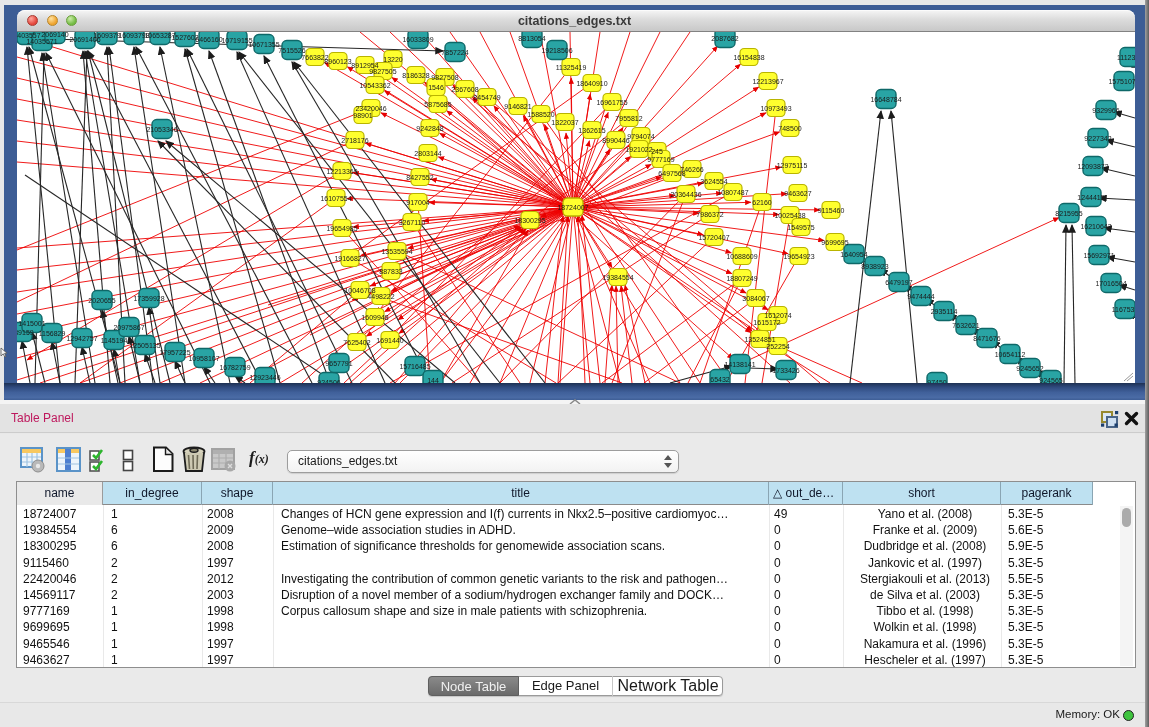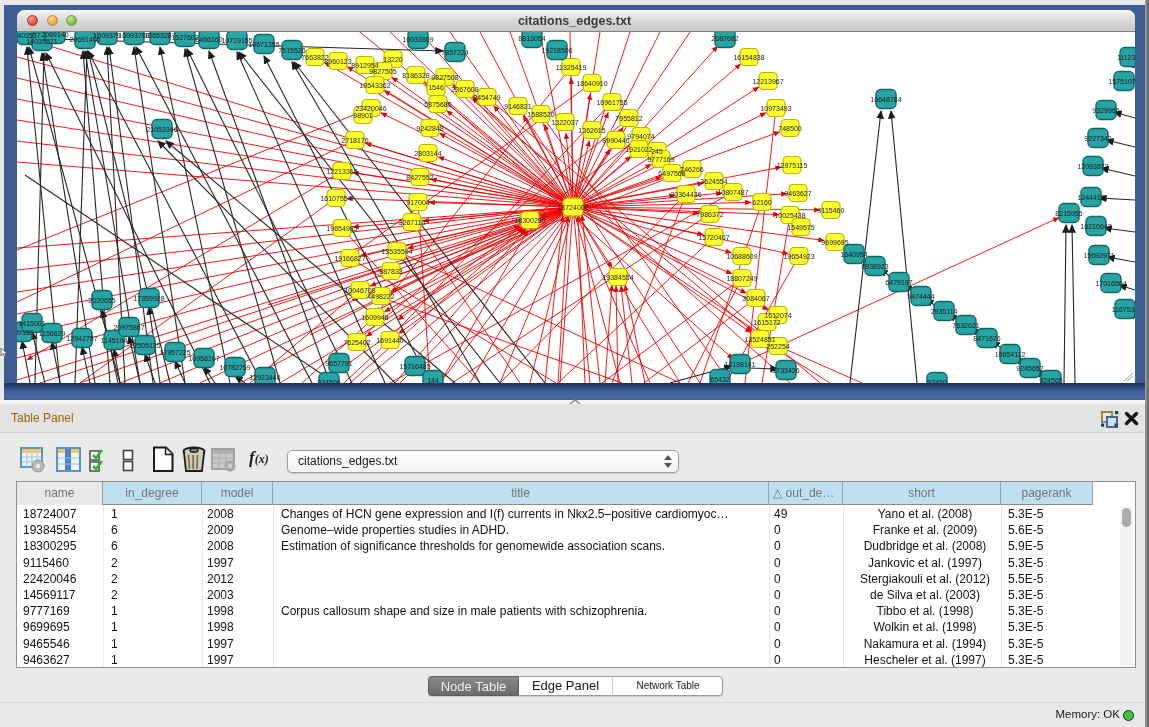--- a/index.html
+++ b/index.html
@@ -535,21 +535,21 @@
 <svg class="abs" style="left:1122px;top:371px" width="12" height="11">
     <path d="M2,10 L11,2 M5,10 L11,5" stroke="#999" stroke-width="1" fill="none"></path>
   </svg>
 
 <div class="abs" style="left:0;top:400px;width:1145px;height:4px;background:#f4f4f4"></div>
 <svg class="abs" style="left:569px;top:399px" width="12" height="6">
     <path d="M1,5 L6,1 L11,5" stroke="#8a8a8a" stroke-width="1.6" fill="none"></path>
   </svg>
 
 <div class="abs" style="left:0;top:404px;width:1145px;height:29px;background:#e3e3e3;border-bottom:1px solid #cccccc"></div>
-<div class="abs" style="left:11px;top:404px;height:29px;line-height:29px;font-size:12px;color:#a16207">Table Panel</div>
+<div class="abs" style="left:11px;top:404px;height:29px;line-height:29px;font-size:12px;color:#be185d">Table Panel</div>
 <svg class="abs" style="left:1101px;top:410px" width="19" height="18">
 <rect x="1" y="2" width="10" height="10" fill="#dce9f6" stroke="#97892f" stroke-width="2"></rect>
 <rect x="6" y="7" width="10" height="10" fill="#cfe0f2" stroke="#4a6588" stroke-width="2"></rect>
 <rect x="14" y="1" width="3.2" height="3.2" fill="#1c3f6e"></rect>
 <rect x="0" y="13.5" width="3.2" height="3.2" fill="#1c3f6e"></rect>
 <rect x="13.5" y="13.5" width="3.2" height="3.2" fill="#1c3f6e"></rect>
 </svg>
 <svg class="abs" style="left:1124px;top:411px" width="15" height="15">
     <path d="M2.5,2.5 L12.5,12.5 M12.5,2.5 L2.5,12.5" stroke="#111" stroke-width="3.4" stroke-linecap="round"></path>
   </svg>
@@ -601,46 +601,46 @@
 <div class="abs" style="left:287px;top:450px;width:392px;height:23px;border:1px solid #9d9d9d;border-radius:5px;background:linear-gradient(#ffffff,#f2f2f2);box-shadow:0 1px 1px rgba(0,0,0,0.12)"></div>
 <div class="abs" style="left:298px;top:450px;height:23px;line-height:23px;font-size:12px;color:#1a1a1a">citations_edges.txt</div>
 <svg class="abs" style="left:663px;top:454px" width="10" height="15">
     <path d="M5,1 L9,6 L1,6 Z M5,14 L9,9 L1,9 Z" fill="#555"></path>
   </svg>
 
 <div class="abs" style="left:16px;top:481px;width:1120px;height:187px;background:#fff;border:1px solid #8e8e8e"></div>
 <div class="abs" style="left:17px;top:482px;width:1076px;height:23px;background:#bee1f1;border-bottom:1px solid #8a8a8a"></div>
 <div class="abs" style="left:17px;top:482px;width:86px;height:23px;background:#e9e9e9"></div>
 <style>
-.th{position:absolute;top:482px;height:23px;line-height:23px;font-size:12px;color:#737373;text-align:center;border-right:1px solid #8aa5b3}
+.th{position:absolute;top:482px;height:23px;line-height:23px;font-size:12px;color:#0f172a;text-align:center;border-right:1px solid #8aa5b3}
 .trow{position:absolute;left:17px;width:1103px;height:16px;font-size:12px;color:#111}
 .trow span{position:absolute;white-space:nowrap;line-height:16px}
 .trow .ctr{text-align:center}
 </style>
 <div class="th" style="left:17px;width:86px;border-right-color:#9b9b9b">name</div>
 <div class="th" style="left:103px;width:99px">in_degree</div>
-<div class="th" style="left:202px;width:71px">model</div>
+<div class="th" style="left:202px;width:71px">shape</div>
 <div class="th" style="left:273px;width:496px">title</div>
 <div class="th" style="left:769px;width:74px;text-align:left"><span style="margin-left:4px">△ out_de…</span></div>
 <div class="th" style="left:843px;width:158px">short</div>
 <div class="th" style="left:1001px;width:92px">pagerank</div>
 <div class="trow" style="top:506px">
 <span style="left:6px">18724007</span>
     <span style="left:94px">1</span>
     <span style="left:190px">2008</span>
     <span style="left:264px">Changes of HCN gene expression and I(f) currents in Nkx2.5–positive cardiomyoc…</span>
     <span style="left:757px">49</span>
     <span class="ctr" style="left:829px;width:158px">Yano et al. (2008)</span>
     <span style="left:991px">5.3E-5</span>
 </div>
 <div class="trow" style="top:522px">
 <span style="left:6px">19384554</span>
     <span style="left:94px">6</span>
     <span style="left:190px">2009</span>
-    <span style="left:264px">Genome–wide properties studies in ADHD.</span>
+    <span style="left:264px">Genome–wide association studies in ADHD.</span>
     <span style="left:757px">0</span>
     <span class="ctr" style="left:829px;width:158px">Franke et al. (2009)</span>
     <span style="left:991px">5.6E-5</span>
 </div>
 <div class="trow" style="top:538px">
 <span style="left:6px">18300295</span>
     <span style="left:94px">6</span>
     <span style="left:190px">2008</span>
     <span style="left:264px">Estimation of significance thresholds for genomewide association scans.</span>
     <span style="left:757px">0</span>
@@ -652,28 +652,30 @@
     <span style="left:94px">2</span>
     <span style="left:190px">1997</span>
     <span style="left:757px">0</span>
     <span class="ctr" style="left:829px;width:158px">Jankovic et al. (1997)</span>
     <span style="left:991px">5.3E-5</span>
 </div>
 <div class="trow" style="top:571px">
 <span style="left:6px">22420046</span>
     <span style="left:94px">2</span>
     <span style="left:190px">2012</span>
-    <span style="left:757px">0</span>
-    <span class="ctr" style="left:829px;width:158px">Stergiakouli et al. (2012)</span>
+    <span style="left:264px">Investigating the contribution of common genetic variants to the risk and pathogen…</span>
+    <span style="left:757px">0</span>
+    <span class="ctr" style="left:829px;width:158px">Stergiakouli et al. (2013)</span>
     <span style="left:991px">5.5E-5</span>
 </div>
 <div class="trow" style="top:587px">
 <span style="left:6px">14569117</span>
     <span style="left:94px">2</span>
     <span style="left:190px">2003</span>
+    <span style="left:264px">Disruption of a novel member of a sodium/hydrogen exchanger family and DOCK…</span>
     <span style="left:757px">0</span>
     <span class="ctr" style="left:829px;width:158px">de Silva et al. (2003)</span>
     <span style="left:991px">5.3E-5</span>
 </div>
 <div class="trow" style="top:603px">
 <span style="left:6px">9777169</span>
     <span style="left:94px">1</span>
     <span style="left:190px">1998</span>
     <span style="left:264px">Corpus callosum shape and size in male patients with schizophrenia.</span>
     <span style="left:757px">0</span>
@@ -686,21 +688,21 @@
     <span style="left:190px">1998</span>
     <span style="left:757px">0</span>
     <span class="ctr" style="left:829px;width:158px">Wolkin et al. (1998)</span>
     <span style="left:991px">5.3E-5</span>
 </div>
 <div class="trow" style="top:636px">
 <span style="left:6px">9465546</span>
     <span style="left:94px">1</span>
     <span style="left:190px">1997</span>
     <span style="left:757px">0</span>
-    <span class="ctr" style="left:829px;width:158px">Nakamura et al. (1994)</span>
+    <span class="ctr" style="left:829px;width:158px">Nakamura et al. (1996)</span>
     <span style="left:991px">5.3E-5</span>
 </div>
 <div class="trow" style="top:652px">
 <span style="left:6px">9463627</span>
     <span style="left:94px">1</span>
     <span style="left:190px">1997</span>
     <span style="left:757px">0</span>
     <span class="ctr" style="left:829px;width:158px">Hescheler et al. (1997)</span>
     <span style="left:991px">5.3E-5</span>
 </div>
@@ -710,17 +712,17 @@
 <div class="abs" style="left:769px;top:505px;width:1px;height:162px;background:#e9e9e9"></div>
 <div class="abs" style="left:843px;top:505px;width:1px;height:162px;background:#e9e9e9"></div>
 <div class="abs" style="left:1001px;top:505px;width:1px;height:162px;background:#e9e9e9"></div>
 
 <div class="abs" style="left:1120px;top:506px;width:13px;height:160px;background:#f4f4f4"></div>
 <div class="abs" style="left:1122px;top:508px;width:9px;height:19px;background:#ababab;border-radius:5px"></div>
 
 <div class="abs" style="left:428px;top:676px;width:295px;height:20px;border:1px solid #9a9a9a;border-radius:4px;background:#fff;box-shadow:0 1px 1px rgba(0,0,0,0.15)"></div>
 <div class="abs" style="left:428px;top:676px;width:91px;height:20px;border-radius:4px 0 0 4px;background:linear-gradient(#8a8a8a,#6a6a6a);border:1px solid #5f5f5f;color:#f0f0f0;text-align:center;font-size:13px;line-height:19px">Node Table</div>
 <div class="abs" style="left:519px;top:676px;width:94px;height:20px;color:#1a1a1a;text-align:center;font-size:13px;line-height:19px;border-right:1px solid #c6c6c6">Edge Panel</div>
-<div class="abs" style="left:613px;top:676px;width:110px;height:20px;color:#1a1a1a;text-align:center;font-size:10px;line-height:19px">Network Table</div>
+<div class="abs" style="left:613px;top:676px;width:110px;height:20px;color:#1a1a1a;text-align:center;font-size:16px;line-height:19px">Network Table</div>
 
 <div class="abs" style="left:0;top:702px;width:1145px;height:25px;background:#e8e8e8;border-top:1px solid #d8d8d8"></div>
 <div class="abs" style="left:1030px;top:702px;width:90px;height:25px;line-height:25px;font-size:11.5px;color:#1a1a1a;text-align:right">Memory: OK</div>
 <div class="abs" style="left:1123px;top:710px;width:11px;height:11px;border-radius:50%;background:#3ec43e;border:1.5px solid #222"></div>
 
 </body></html>

